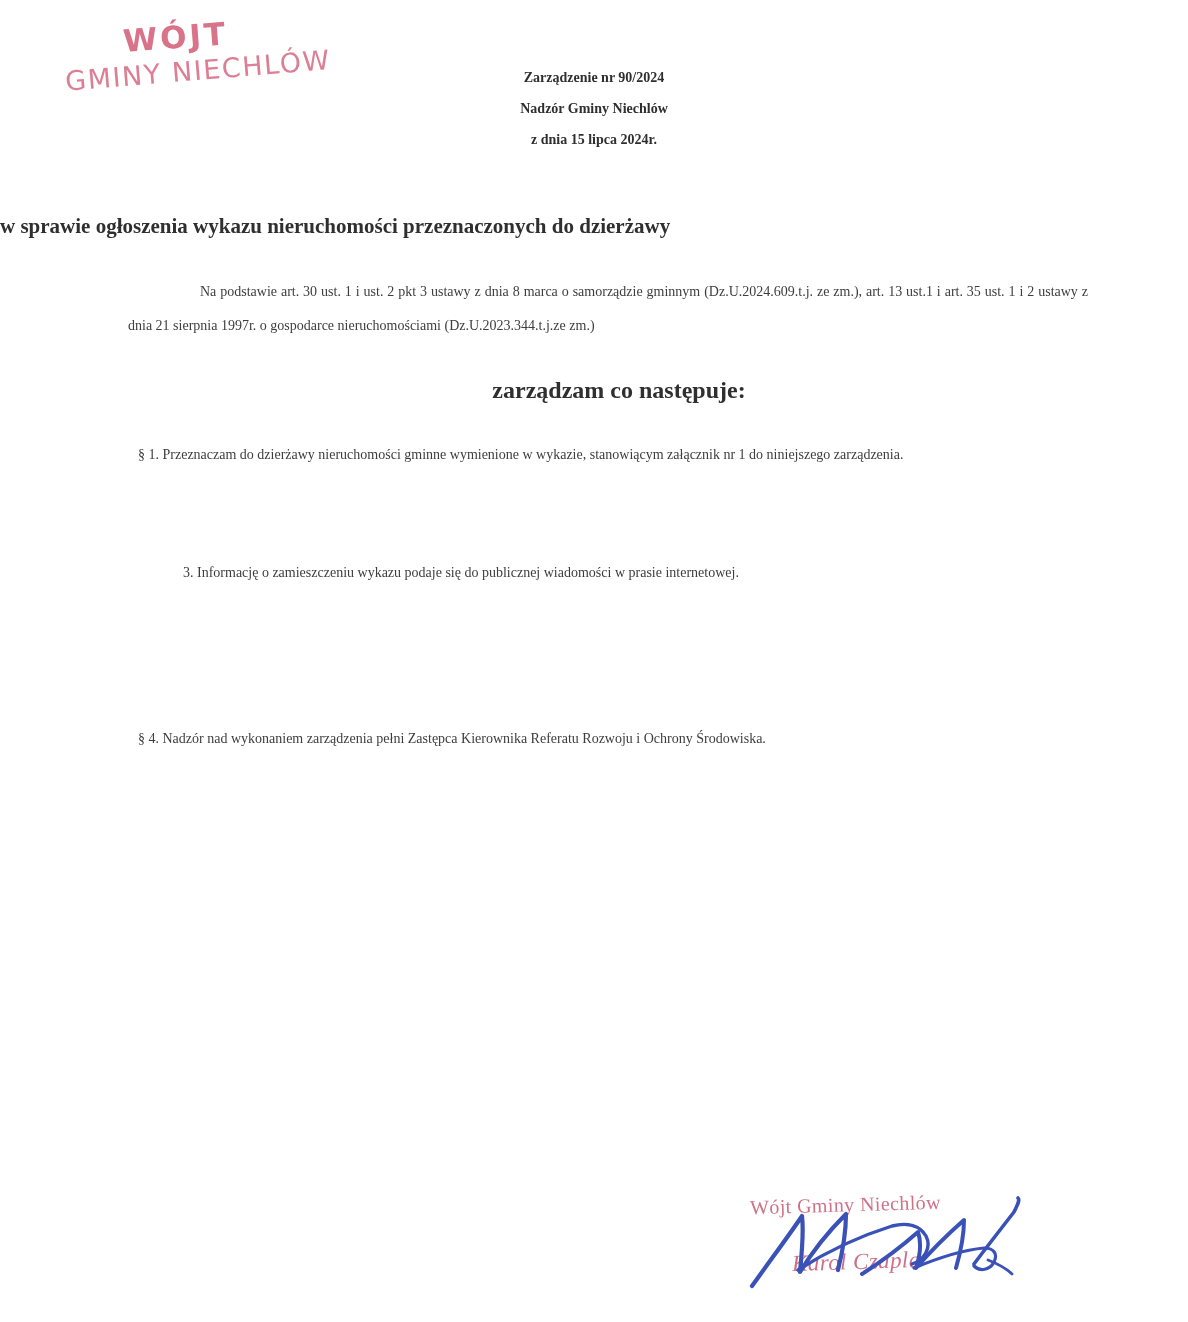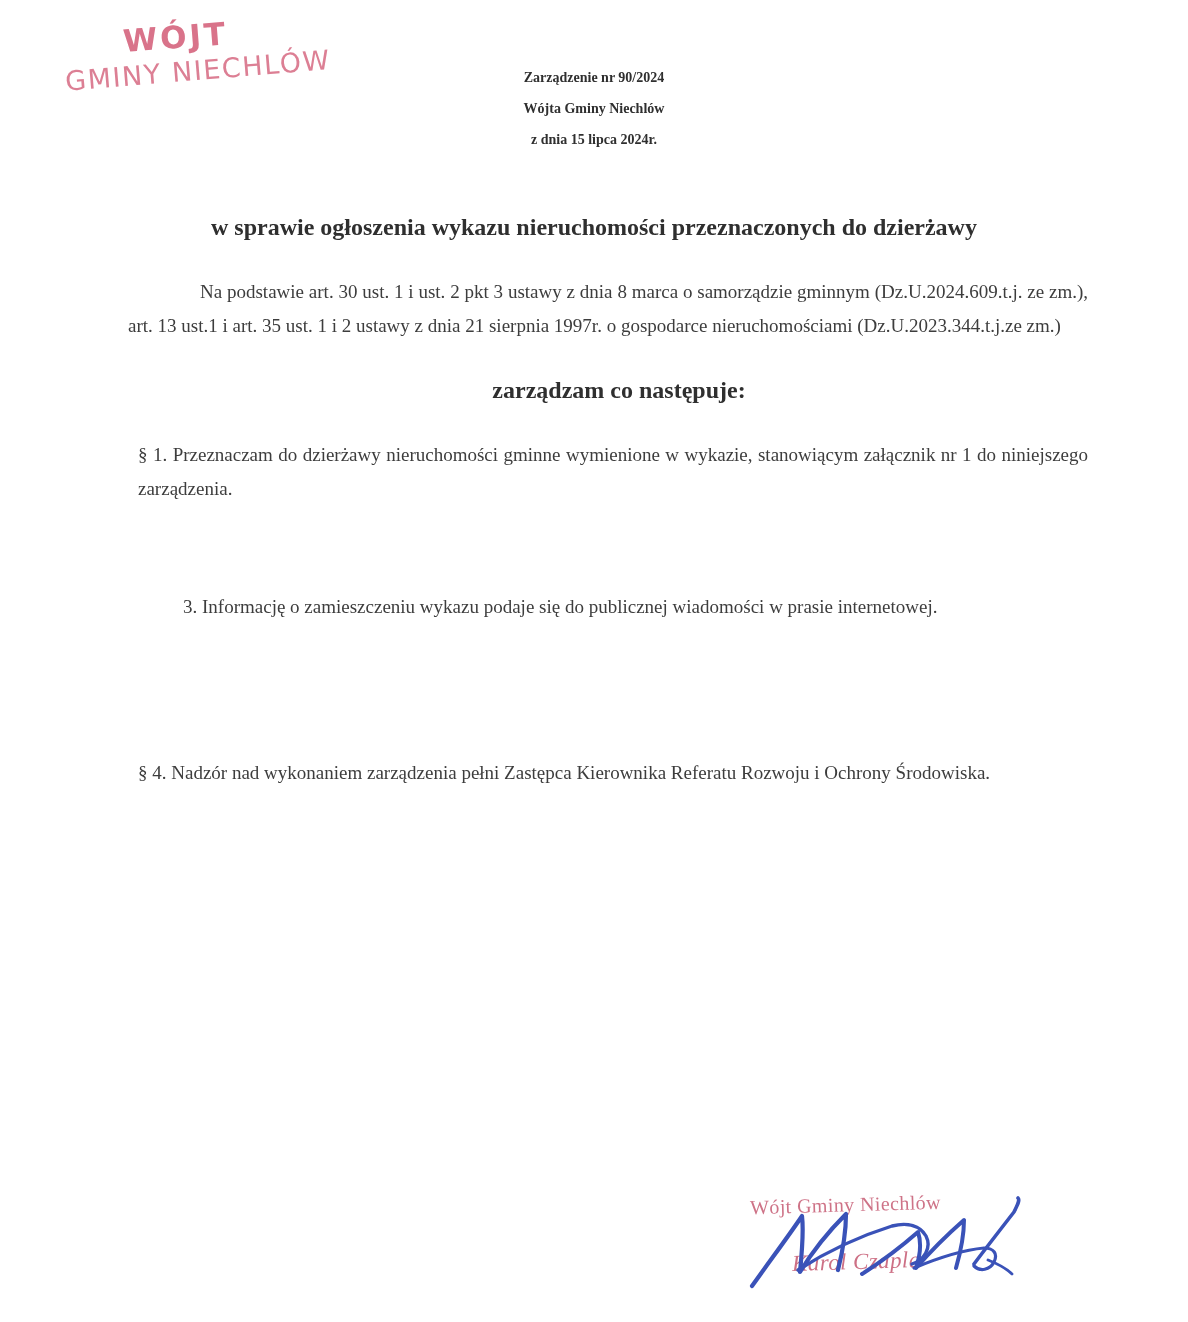--- a/index.html
+++ b/index.html
@@ -62,37 +62,37 @@
     color: #2f2f2f;
   }
   .title-block .t-line { display: block; }
 
   
   .subject {
     position: absolute;
     left: 0;
     top: 214px;
     width: 100%;
-    text-align: center;
-    font-weight: 700;
-    font-size: 24px;
+    text-align: left;
+    font-weight: 700;
+    font-size: 21px;
     color: #2f2f2f;
   }
 
   
   .body {
     position: absolute;
     left: 128px;
     top: 275px;
     width: 960px;
   }
 
   .para {
     text-align: justify;
-    font-size: 19px;
+    font-size: 14px;
     line-height: 34px;
     color: #3d3d3d;
     margin: 0;
   }
   .para.indent-72 { text-indent: 72px; }
   .para.indent-45 { text-indent: 45px; }
 
   .gap-sm { height: 18px; }
   .gap-md { height: 34px; }
   .gap-xl { height: 66px; }
@@ -153,21 +153,21 @@
 
 <div class="page">
 
   <div class="header-stamp">
     <div class="stamp-line-1">WÓJT</div>
     <div class="stamp-line-2">GMINY NIECHLÓW</div>
   </div>
 
   <div class="title-block">
     <span class="t-line">Zarządzenie nr  90/2024</span>
-    <span class="t-line">Wójta Gminy Niechlów</span>
+    <span class="t-line">Nadzór Gminy Niechlów</span>
     <span class="t-line">z dnia 15 lipca 2024r.</span>
   </div>
 
   <div class="subject">w sprawie ogłoszenia wykazu nieruchomości przeznaczonych do dzierżawy</div>
 
   <div class="body">
 
     <p class="para indent-72">Na podstawie art. 30 ust. 1 i ust. 2 pkt 3 ustawy z dnia 8 marca o samorządzie gminnym (Dz.U.2024.609.t.j. ze zm.), art. 13 ust.1 i art. 35 ust. 1 i 2 ustawy z dnia 21 sierpnia 1997r. o gospodarce nieruchomościami (Dz.U.2023.344.t.j.ze zm.)</p>
 
     <div class="gap-md"></div>

